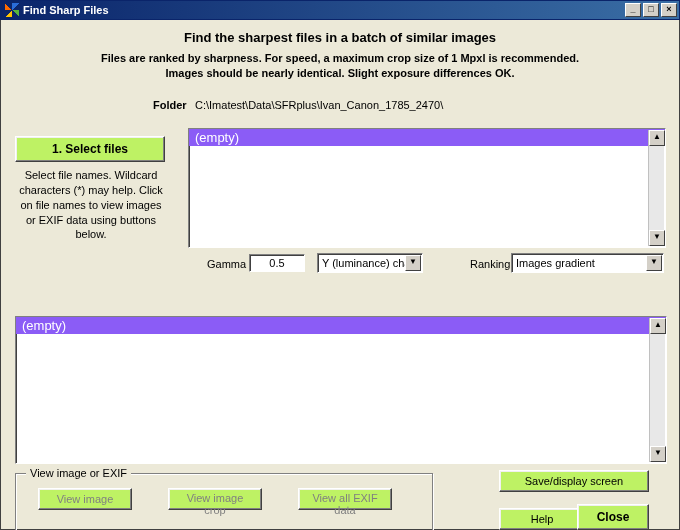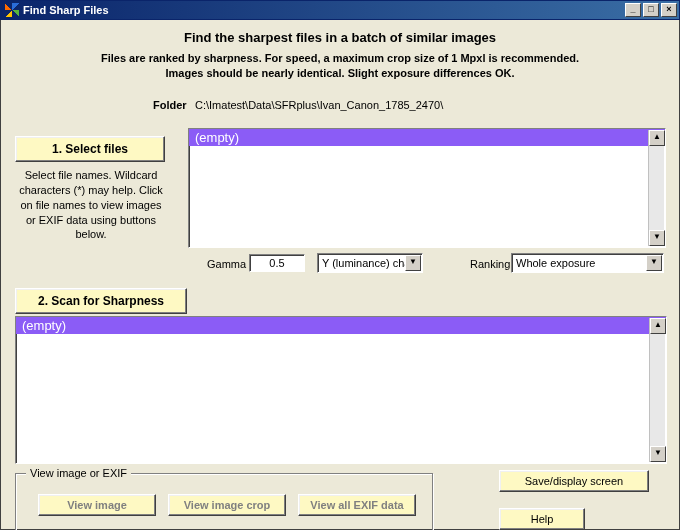--- a/index.html
+++ b/index.html
@@ -50,21 +50,21 @@
     border-top:none;
     height: calc(530px - 20px);
     position:relative;
     padding: 6px 12px 10px 12px;
   }
   .heading { text-align:center; font-weight:bold; font-size:13px; margin-top:4px; }
   .subtext { text-align:center; font-weight:bold; font-size:11px; margin-top:6px; line-height:1.35; }
   .folder-lbl { font-weight:bold; position:absolute; left:152px; top:79px; }
   .folder-val { position:absolute; left:194px; top:79px; }
   .btn {
-    background:#fef9c3;
+    background:#bef264;
     border:1px solid #fff;
     border-right-color:#404040; border-bottom-color:#404040;
     box-shadow: inset -1px -1px 0 #808080, inset 1px 1px 0 #f0f0f0;
     padding:3px 10px;
     font-family:inherit;
     font-size:11px;
     cursor:default;
   }
   .btn.big { font-weight:bold; font-size:12px; height:26px; }
   
@@ -130,21 +130,21 @@
   .list2 { left:14px; top:296px; width:652px; height:148px; }
   
   .groupbox {
     position:absolute; left:14px; top:453px; width:418px; height:60px;
     border:1px solid #808080;
     box-shadow: 1px 1px 0 #fff inset, 1px 1px 0 #fff;
   }
   .groupbox .legend {
     position:absolute; top:-7px; left:10px; background:#ece9d8; padding:0 4px;
   }
-  .gb-btn { position:absolute; top:20px; width:118px; height:22px; color:#808080;font-weight:bold; }
+  .gb-btn { position:absolute; top:14px; width:94px; height:22px; color:#808080; }
   .gb1 { left:22px; }
   .gb2 { left:152px; }
   .gb3 { left:282px; }
   
   .save-btn { position:absolute; left:498px; top:450px; width:150px; height:22px; }
   .help-btn { position:absolute; left:498px; top:488px; width:86px; height:22px; }
   .close-btn { position:absolute; left:576px; top:484px; width:72px; height:26px; font-weight:bold; font-size:12px; }
 </style>
 </head>
 <body>
@@ -184,37 +184,37 @@
   <div class="gamma-lbl">Gamma</div>
   <input class="gamma-input" value="0.5" style="">
 
   <div class="dropdown chan-dd">
     <span>Y (luminance) chan.</span>
     <div class="dd-btn">▼</div>
   </div>
 
   <div class="rank-lbl">Ranking</div>
   <div class="dropdown rank-dd">
-    <span>Whole exposure</span>
+    <span>Images gradient</span>
     <div class="dd-btn">▼</div>
   </div>
 
-  <button class="btn big scan-btn">2. Scan for Sharpness</button>
 
   <div class="listbox list2">
     <div class="selrow">(empty)</div>
     <div class="scrollbar">
       <div class="sb-btn sb-up">▲</div>
       <div class="sb-btn sb-down">▼</div>
     </div>
   </div>
 
   <div class="groupbox">
     <span class="legend">View image or EXIF</span>
     <button class="btn gb-btn gb1" disabled="">View image</button>
     <button class="btn gb-btn gb2" disabled="">View image crop</button>
     <button class="btn gb-btn gb3" disabled="">View all EXIF data</button>
   </div>
 
   <button class="btn save-btn">Save/display screen</button>
   <button class="btn help-btn">Help</button>
+  <button class="btn close-btn">Close</button>
 
 </div>
 
 </body></html>

